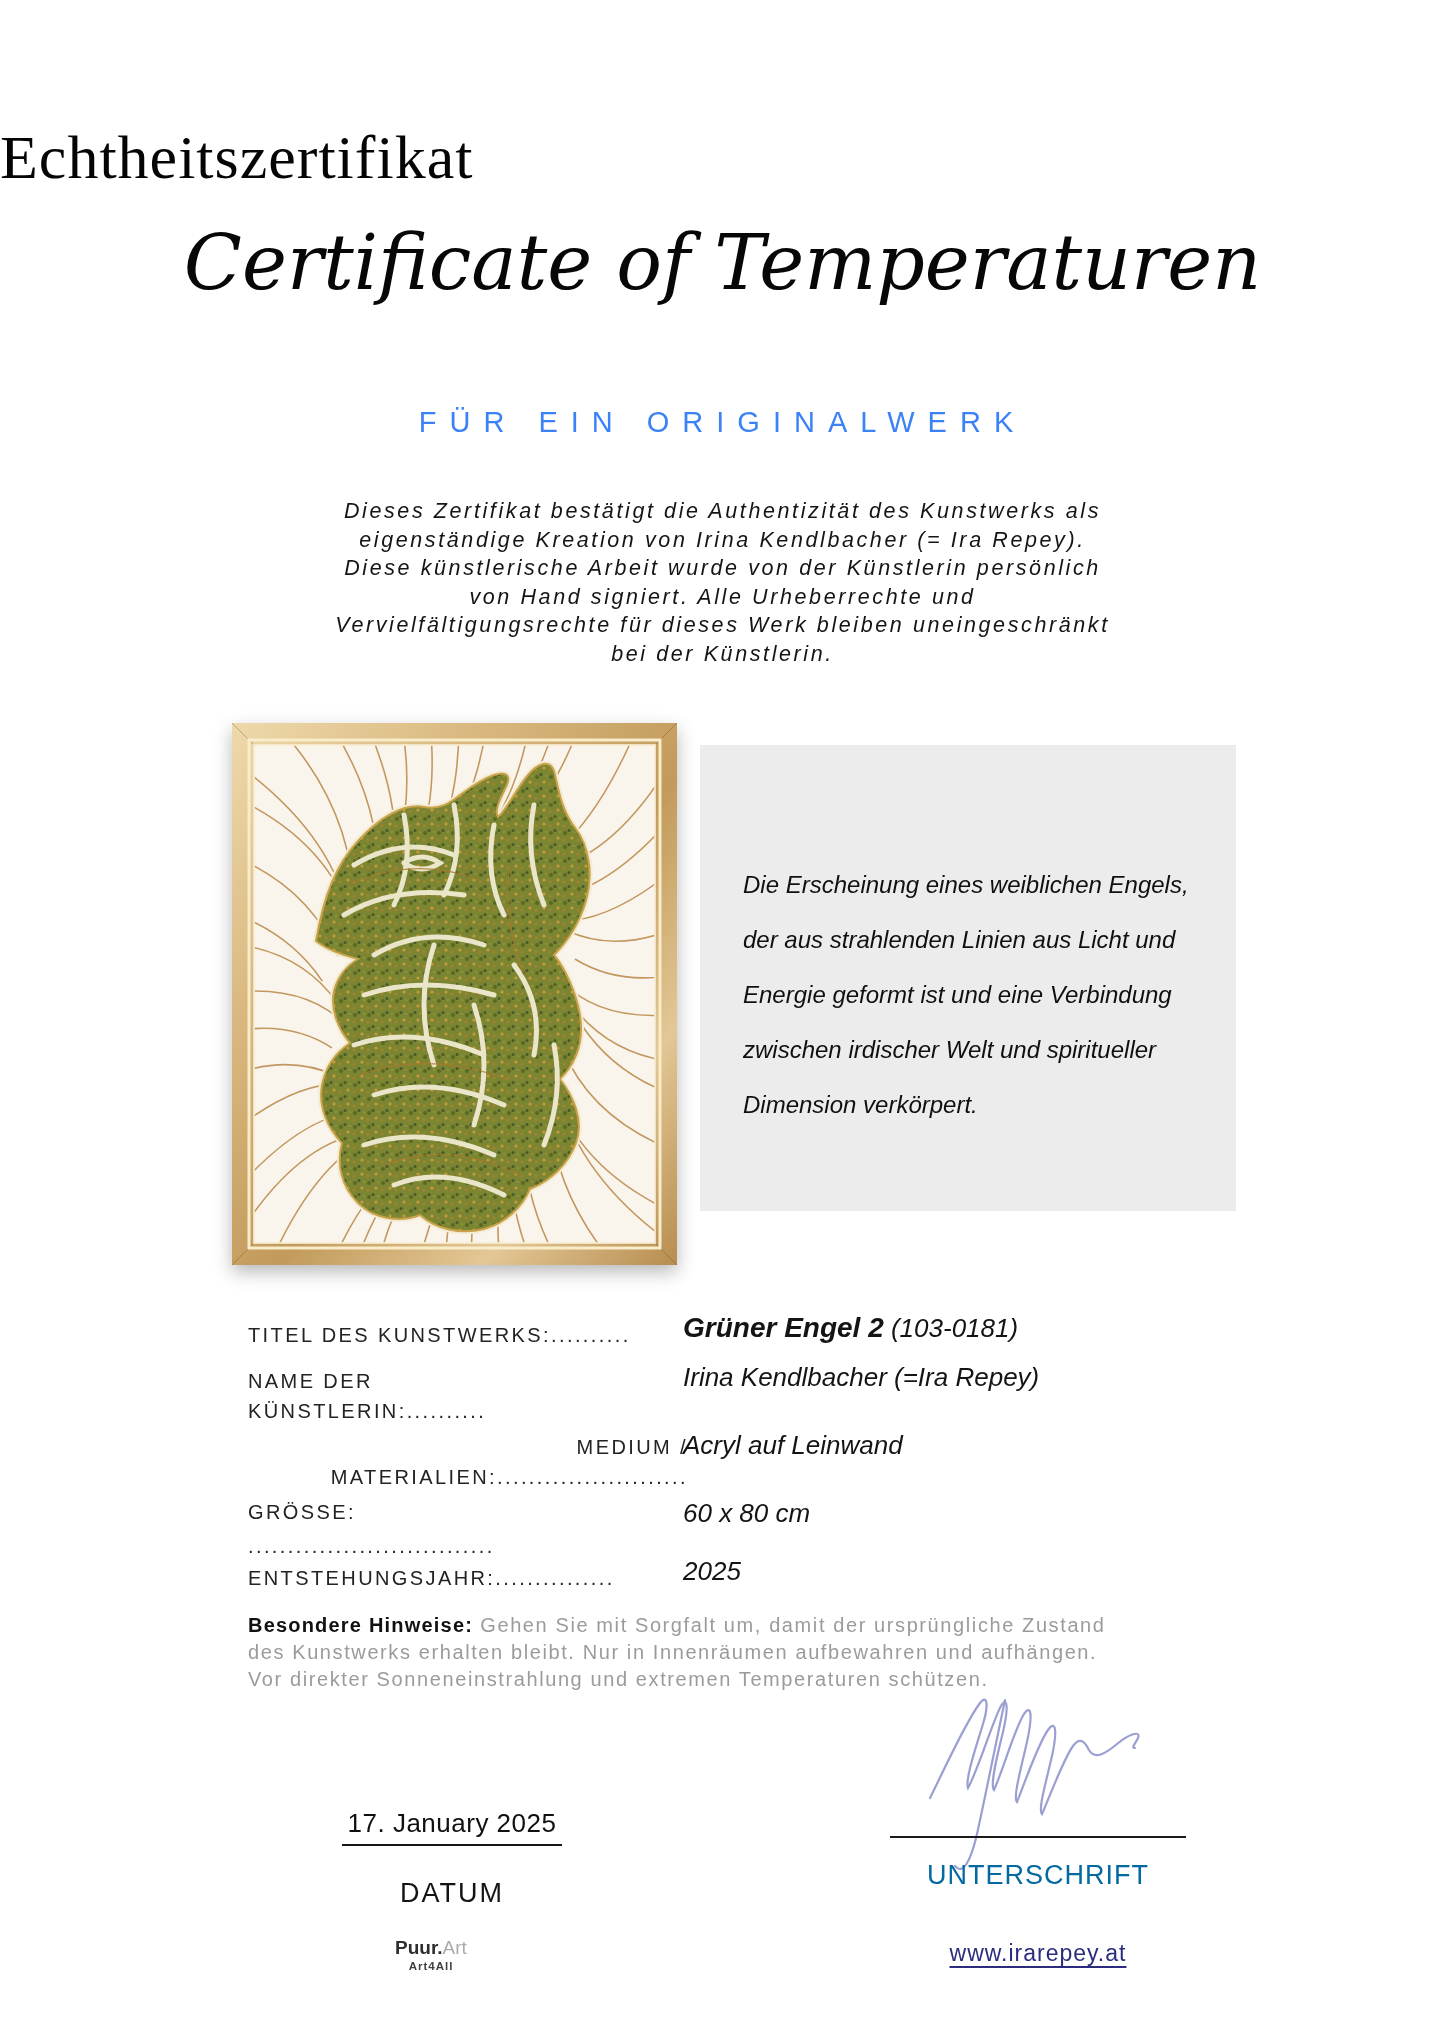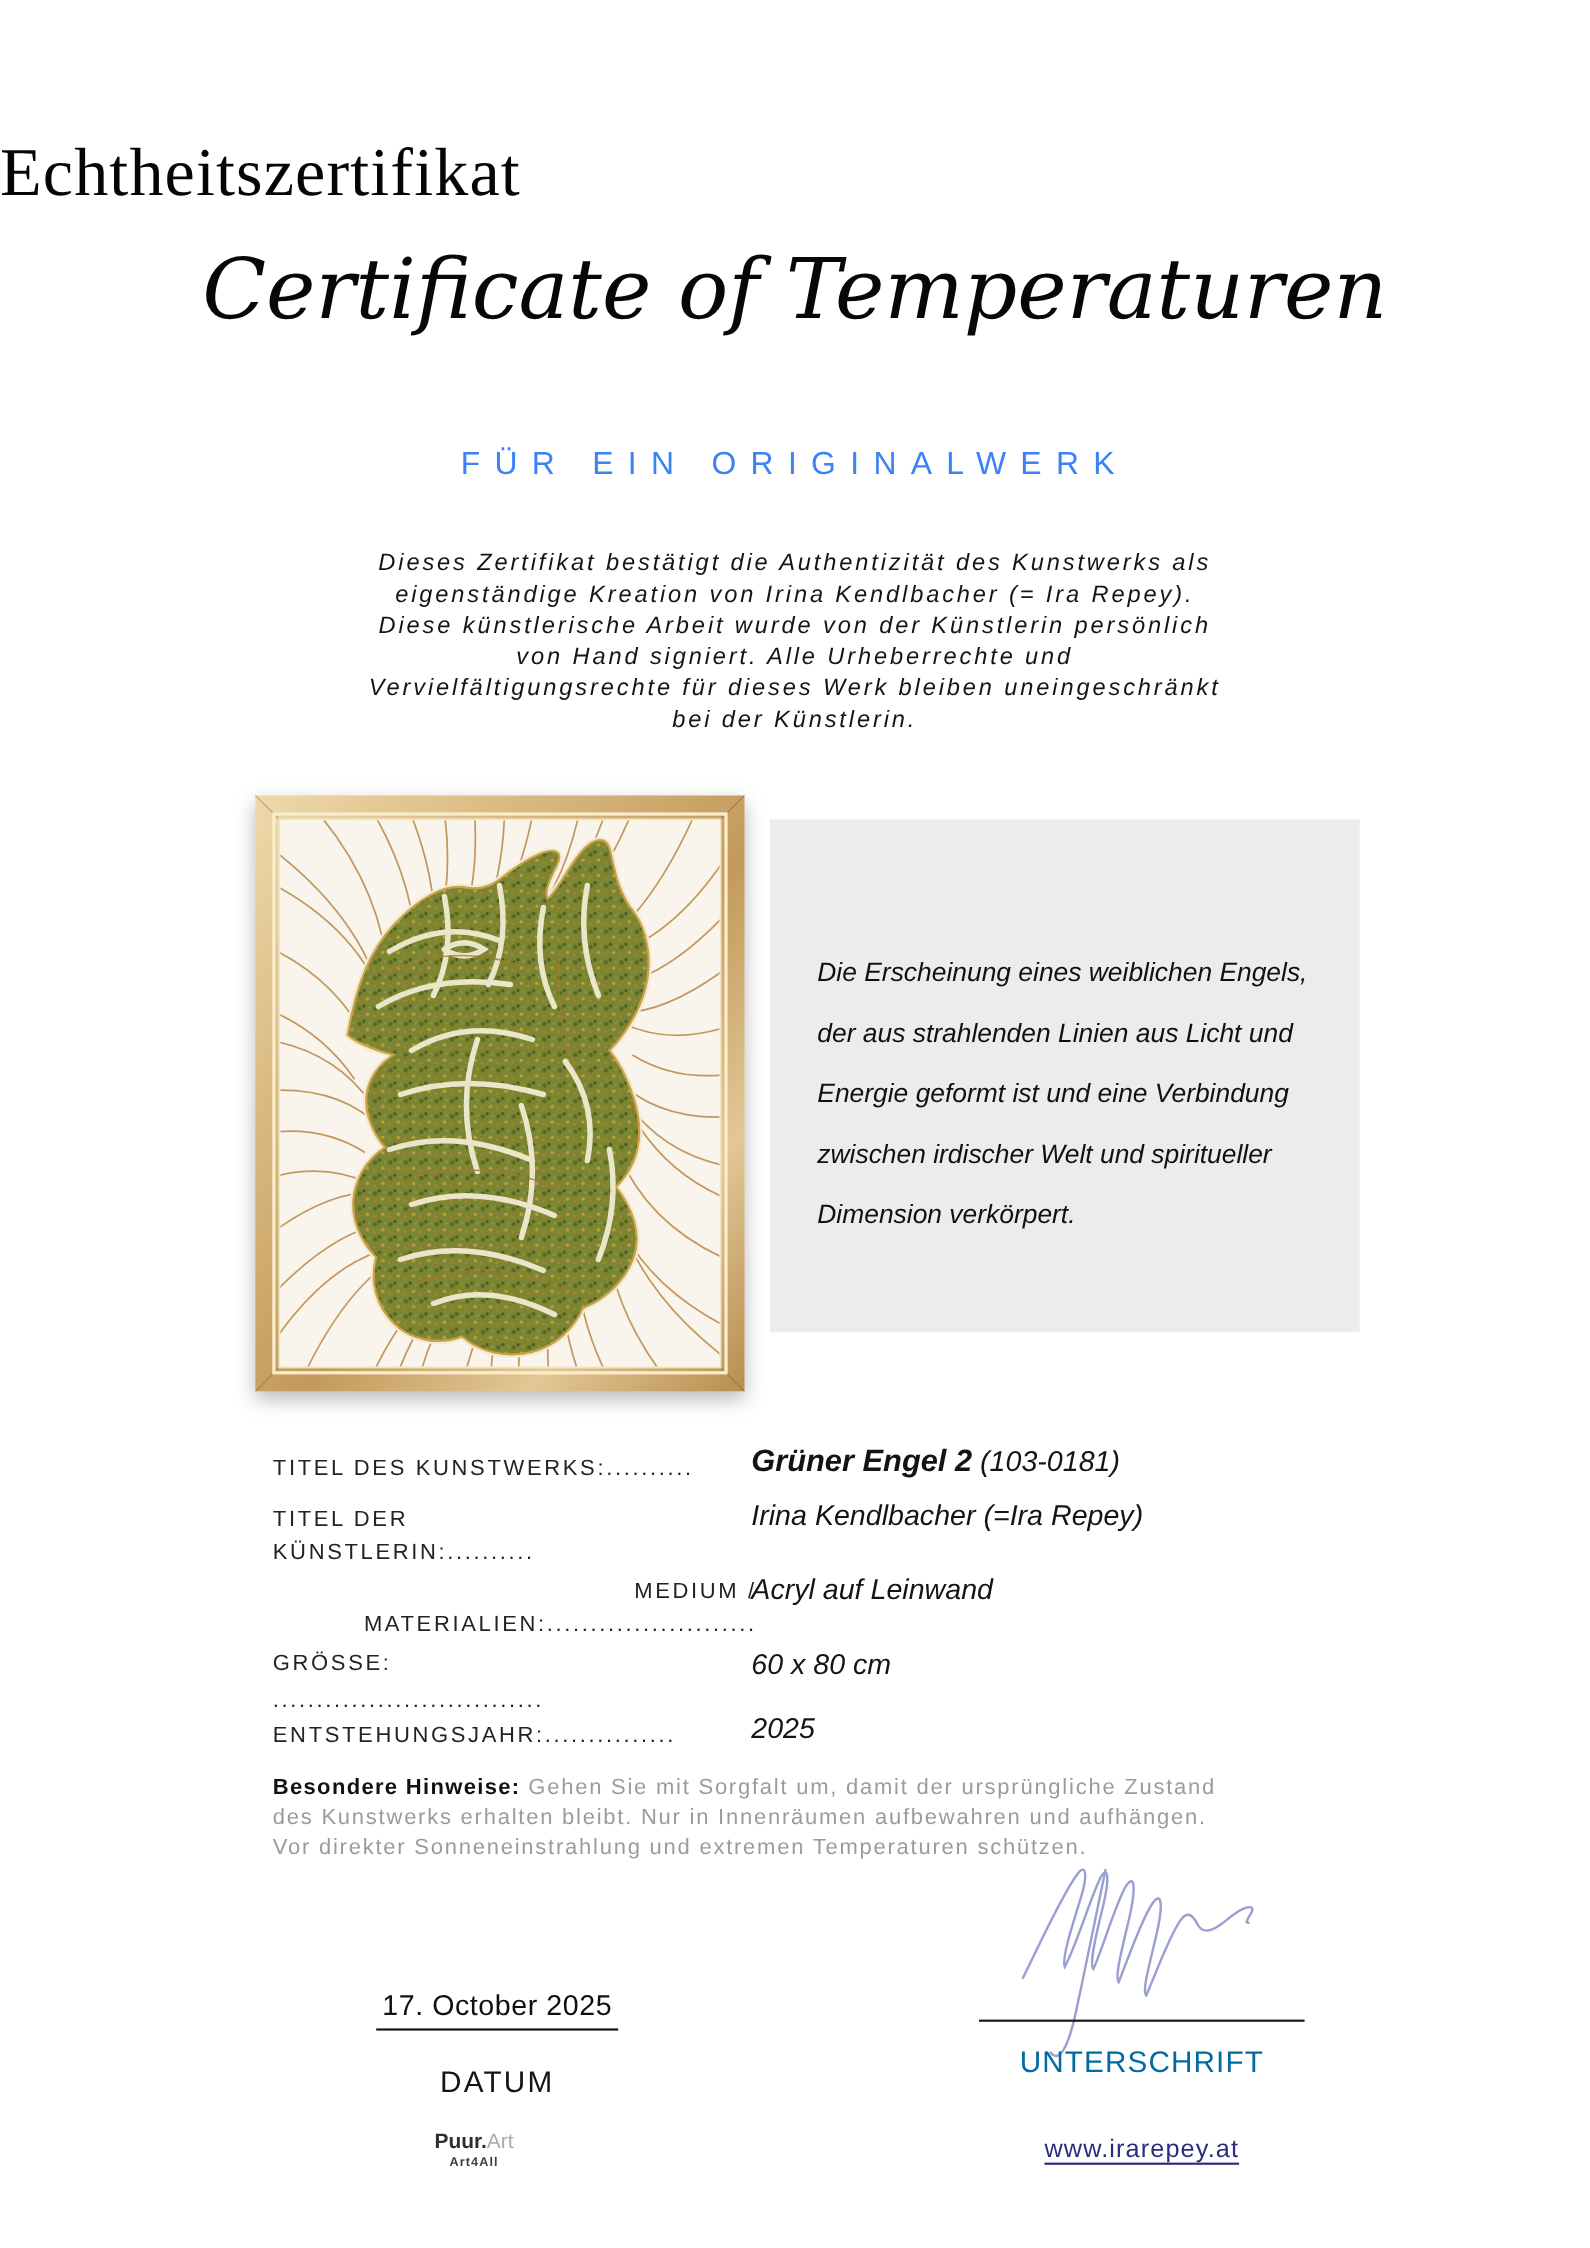--- a/index.html
+++ b/index.html
@@ -224,42 +224,42 @@
 zwischen irdischer Welt und spiritueller
 Dimension verkörpert.</div>
   </div>
 
   <div class="d-label" style="top:1320px;">TITEL DES KUNSTWERKS:..........</div>
   <div class="d-value" style="top:1312px;">
     <span class="v-main">Grüner Engel 2</span>
     <span class="v-note">(103-0181)</span>
   </div>
 
-  <div class="d-label" style="top:1366px;">TITEL DER
+  <div class="d-label" style="top:1366px;">NAME DER
 KÜNSTLERIN:..........</div>
   <div class="d-value" style="top:1362px;">Irina Kendlbacher (=Ira Repey)</div>
 
   <div class="d-label" style="top:1432px;text-align:right;">MEDIUM /
 MATERIALIEN:........................</div>
   <div class="d-value" style="top:1430px;">Acryl auf Leinwand</div>
 
   <div class="d-label dots-gap" style="top:1495px;">GRÖSSE:
 ...............................</div>
   <div class="d-value" style="top:1498px;">60 x 80 cm</div>
 
   <div class="d-label" style="top:1563px;">ENTSTEHUNGSJAHR:...............</div>
   <div class="d-value" style="top:1556px;">2025</div>
 
   <div class="notes">
     <b>Besondere Hinweise:</b>
     <span>Gehen Sie mit Sorgfalt um, damit der ursprüngliche Zustand des Kunstwerks erhalten bleibt. Nur in Innenräumen aufbewahren und aufhängen. Vor direkter Sonneneinstrahlung und extremen Temperaturen schützen.</span>
   </div>
 
   <div class="date-group">
-    <span class="date-value">17. October 2025</span>
+    <span class="date-value">17. January 2025</span>
     <div class="date-label">DATUM</div>
   </div>
 
   <svg class="sig-scribble" viewBox="0 0 290 235">
     <g fill="none" stroke="#8a8ec9" stroke-width="2.2" stroke-linecap="round" opacity="0.85">
       <path d="M25,150 C40,120 60,75 75,55 C82,46 84,56 78,76 C70,102 60,132 63,140 C74,120 88,72 96,58 C102,48 104,58 98,84 C91,112 85,138 89,142 C98,122 110,80 119,66 C126,56 128,66 122,94 C115,124 108,150 112,154 C120,134 133,96 143,82 C150,72 153,80 147,108 C140,138 133,162 137,166 C145,148 158,112 168,98 C175,88 180,94 184,102 C190,112 200,106 212,96 C224,86 236,82 233,90 C230,96 226,100 230,100"></path>
       <path d="M100,52 C92,90 80,150 72,186 C66,212 58,228 50,218"></path>
     </g>
   </svg>
   <div class="sig-group">

